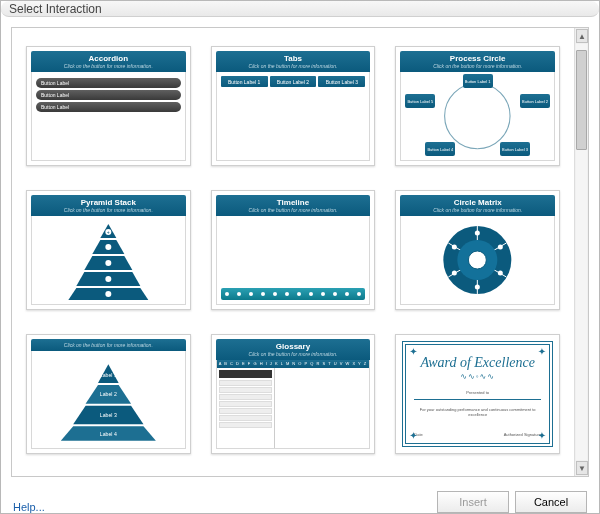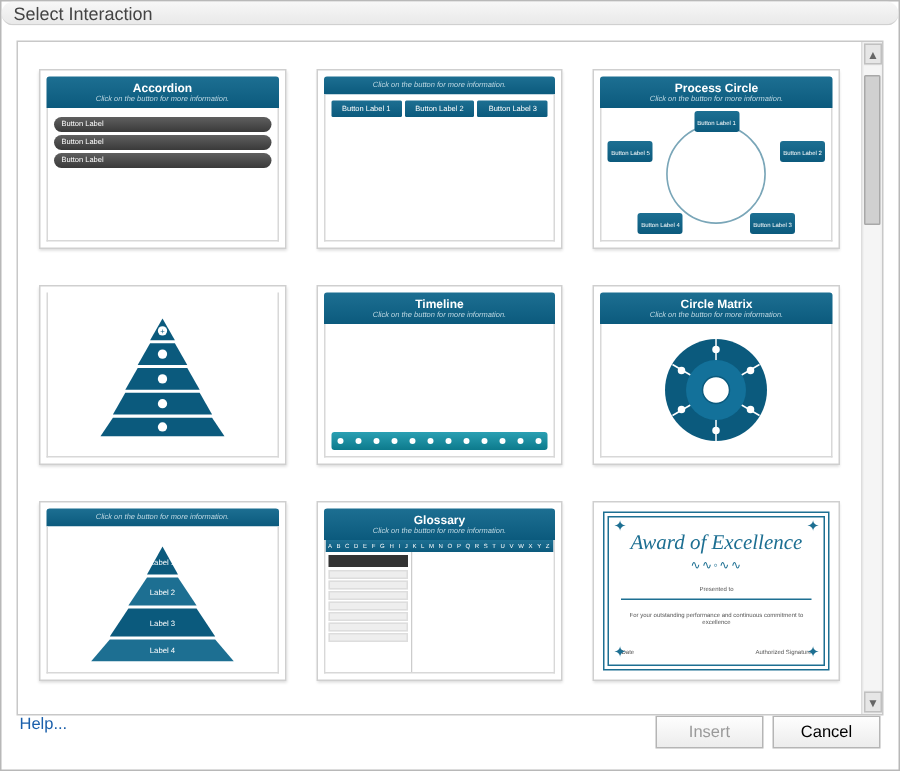--- a/index.html
+++ b/index.html
@@ -48,21 +48,21 @@
   .gl-right { flex:1; background:#fff; }
   
   .cert { width:100%; height:100%; border:4px double #1d6f92; background:#fff; padding:6px 8px; display:flex; flex-direction:column; align-items:center; position:relative; }
   .cert-title { font-family: Georgia, serif; font-style:italic; color:#1d6f92; font-size:14px; margin-top:4px; }
   .cert-swirl { color:#1d6f92; font-size:8px; margin:1px 0 6px 0; letter-spacing:1px;}
   .cert-line { width:100%; font-size:4px; color:#555; margin:3px 0; }
   .cert-sigrow { width:100%; display:flex; justify-content:space-between; font-size:4px; color:#555; margin-top:auto; }
   .cert-corner { position:absolute; width:10px; height:10px; color:#1d6f92; font-size:10px; line-height:10px; }
   .cert-corner.tl{top:2px;left:2px;} .cert-corner.tr{top:2px;right:2px;} .cert-corner.bl{bottom:2px;left:2px;} .cert-corner.br{bottom:2px;right:2px;}
   
-  .footer { height:36px; display:flex; align-items:flex-start; padding:0 12px; }
+  .footer { height:36px; display:flex; align-items:flex-end; padding:0 12px; }
   .help { color:#1a5fab; font-size:11px; cursor:pointer; }
   .spacer { flex:1; }
   .btn { min-width:72px; height:22px; border:1px solid #b5b5b5; background:linear-gradient(#fefefe,#ececec); font-size:11px; margin-left:6px; cursor:pointer; }
   .btn:disabled { color:#9a9a9a; }
 </style>
 </head>
 <body>
 
 <div class="dialog">
   <div class="titlebar">
@@ -80,20 +80,21 @@
             </div>
             <div class="th-body">
               <div class="acc-row">Button Label</div>
               <div class="acc-row">Button Label</div>
               <div class="acc-row">Button Label</div>
             </div>
           </div>
 
           <div class="thumb">
             <div class="th-head">
+              <span class="th-title">Tabs</span>
               <span class="th-sub">Click on the button for more information.</span>
             </div>
             <div class="th-body">
               <div class="tab-row">
                 <div class="tab-btn">Button Label 1</div>
                 <div class="tab-btn">Button Label 2</div>
                 <div class="tab-btn">Button Label 3</div>
               </div>
             </div>
           </div>
@@ -114,20 +115,24 @@
               </svg>
               <div class="pc-node" style="top:2px; left:50%; transform:translateX(-50%);">Button Label 1</div>
               <div class="pc-node" style="top:22px; right:4px;">Button Label 2</div>
               <div class="pc-node" style="bottom:4px; right:24px;">Button Label 3</div>
               <div class="pc-node" style="bottom:4px; left:24px;">Button Label 4</div>
               <div class="pc-node" style="top:22px; left:4px;">Button Label 5</div>
             </div>
           </div>
 
           <div class="thumb">
+            <div class="th-head">
+              <span class="th-title">Pyramid Stack</span>
+              <span class="th-sub">Click on the button for more information.</span>
+            </div>
             <div class="th-body pyr-stack">
               <svg viewBox="0 0 140 80">
                 <g>
                   <polygon points="70,4 78,18 62,18" fill="#0b5a7d"></polygon>
                   <polygon points="62,20 78,20 86,34 54,34" fill="#0b5a7d"></polygon>
                   <polygon points="54,36 86,36 94,50 46,50" fill="#0b5a7d"></polygon>
                   <polygon points="46,52 94,52 102,66 38,66" fill="#0b5a7d"></polygon>
                   <polygon points="38,68 102,68 110,80 30,80" fill="#0b5a7d"></polygon>
                   <circle cx="70" cy="12" r="3" fill="#fff"></circle>
                     <circle cx="70" cy="27" r="3" fill="#fff"></circle>

